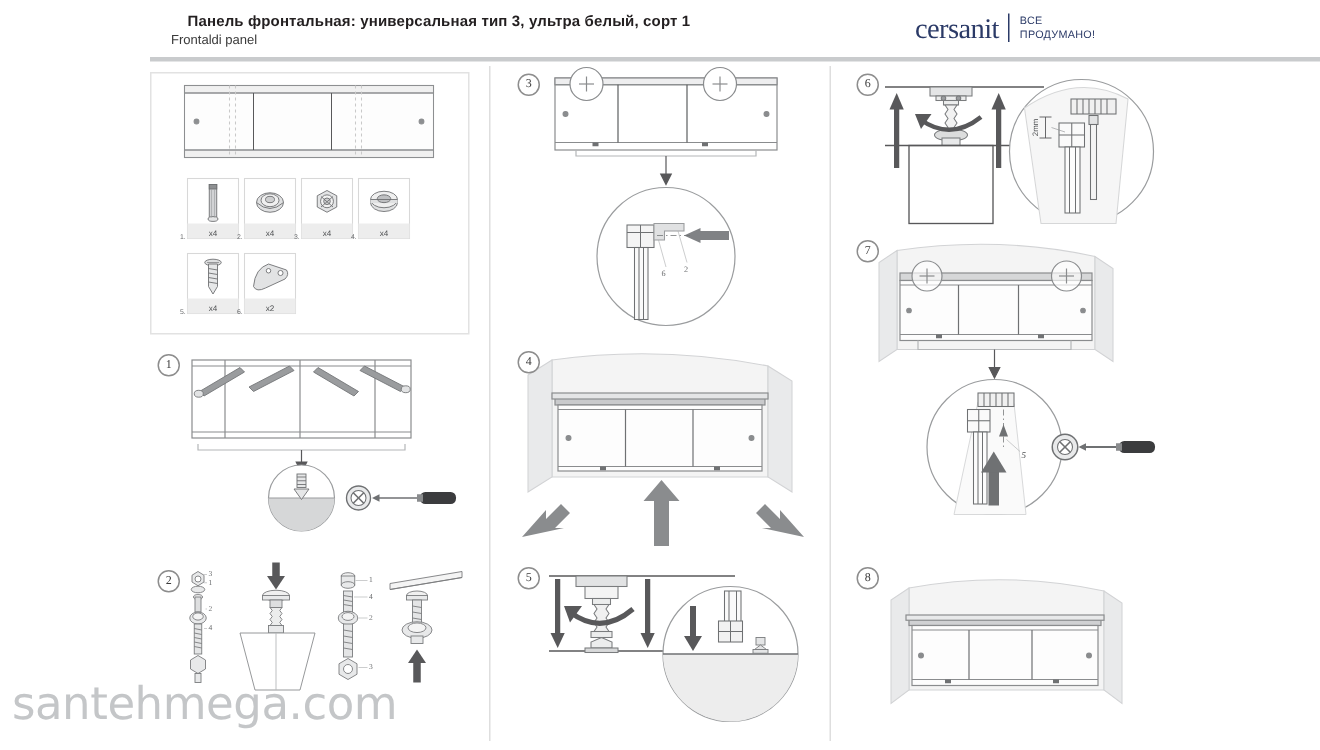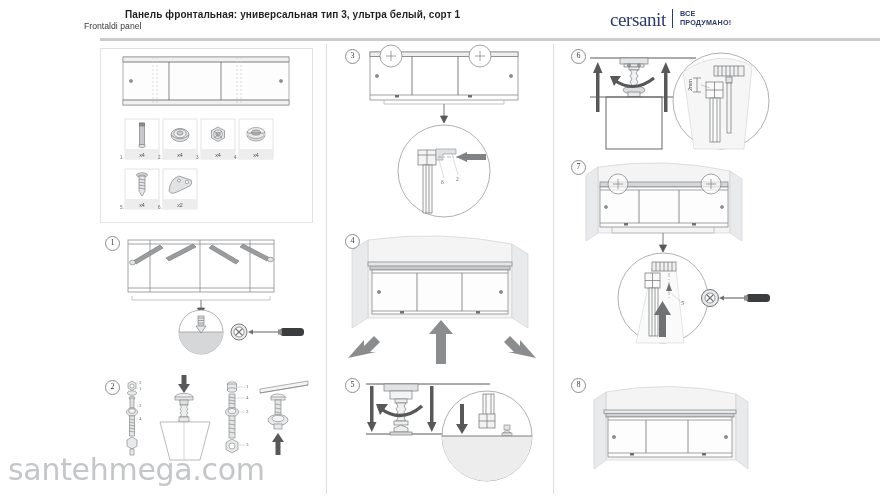--- a/index.html
+++ b/index.html
@@ -15,37 +15,37 @@
 
   
   .header{position:absolute;left:0;top:0;width:880px;height:40px;}
   .title-main{
     position:absolute;left:100px;top:9px;
     font-size:10px;font-weight:bold;letter-spacing:.1px;color:#231f20;
     white-space:nowrap;
     padding-left:25px;
   }
   .title-sub{
-    position:absolute;left:84px;top:21px;
+    position:absolute;left:114px;top:21px;
     font-size:8.7px;font-weight:normal;color:#3a3a3a;white-space:nowrap;
   }
   .brand{position:absolute;left:610px;top:10px;height:24px;}
   .brand-name{
     font-family:Liberation Serif, serif;
     font-size:19px;color:#2b3a67;letter-spacing:-0.4px;line-height:19px;
     display:inline-block;vertical-align:middle;font-weight:400;
   }
   .brand-sep{
     display:inline-block;vertical-align:middle;
     width:1px;height:19px;background:#2b3a67;margin:0 7px 0 6px;
     position:relative;top:-1px;
   }
   .brand-tag{
     display:inline-block;vertical-align:middle;position:relative;top:-1px;
-    font-size:7.2px;color:#2b3a67;font-weight:bold;line-height:8.6px;letter-spacing:.2px;
+    font-size:7.2px;color:#2b3a67;font-weight:normal;line-height:8.6px;letter-spacing:.2px;
   }
   .hrule{position:absolute;left:100px;top:38px;width:780px;height:2.5px;background:#c9cbcd;}
 
   
   .vdiv{position:absolute;top:44px;width:1px;height:450px;background:#dedede;}
   .vdiv.a{left:326px;}
   .vdiv.b{left:553px;}
 
   
   .panel{position:absolute;}

